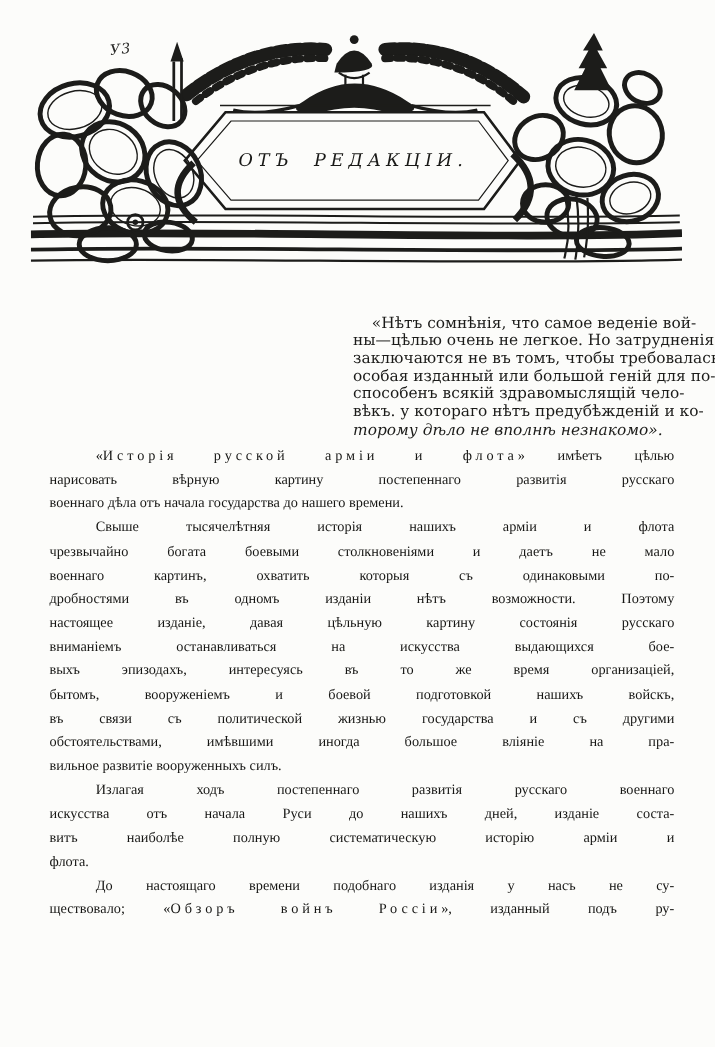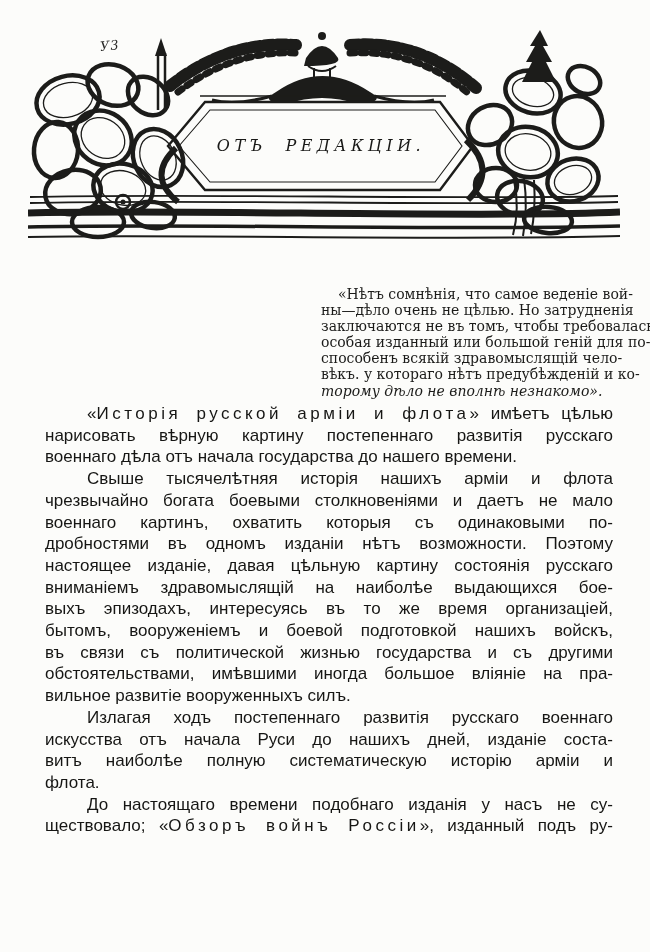--- a/index.html
+++ b/index.html
@@ -31,22 +31,22 @@
     position:absolute;left:321px;top:286px;width:293px;
     font-size:14px;line-height:16.1px;
     color:#1b1b19;
   }
   .eline{white-space:nowrap;text-align:justify;text-align-last:justify;}
   .eline.first{padding-left:17px;}
   .eline.last{text-align-last:left;font-style:italic;}
   
   .body-text{
     position:absolute;left:45px;top:403px;width:568px;
-    font-family:Liberation Sans, sans-serif;
-    font-size:17px;line-height:21.7px;
+    font-family:Liberation Serif, serif;
+    font-size:13px;line-height:21.7px;
     color:#161614;
   }
   .para{margin:0;}
   .bline{white-space:nowrap;text-align:justify;text-align-last:justify;}
   .bline.indent{padding-left:42px;}
   .bline.plast{text-align-last:left;}
   .sp{letter-spacing:3.5px;}
   svg .ink{stroke:#1c1c1a;fill:none;}
   svg .fill{fill:#1c1c1a;stroke:none;}
 </style>
@@ -144,21 +144,21 @@
       </g>
     </g>
   </svg>
 
   <div class="hand-mark">У3</div>
 
   <div class="banner-title">ОТЪ РЕДАКЦІИ.</div>
 
   <div class="epigraph">
     <div class="eline first">«Нѣтъ сомнѣнія, что самое веденіе вой-</div>
-    <div class="eline">ны—дѣло очень не цѣлью. Но затрудненія</div>
+    <div class="eline">ны—цѣлью очень не легкое. Но затрудненія</div>
     <div class="eline">заключаются не въ томъ, чтобы требовалась</div>
     <div class="eline">особая изданный или большой геній для по-</div>
     <div class="eline">способенъ всякій здравомыслящій чело-</div>
     <div class="eline">вѣкъ. у котораго нѣтъ предубѣжденій и ко-</div>
     <div class="eline last">торому дѣло не вполнѣ незнакомо».</div>
   </div>
 
   <div class="body-text">
 
     <div class="para">
@@ -166,21 +166,21 @@
       <div class="bline">нарисовать вѣрную картину постепеннаго развитія русскаго</div>
       <div class="bline plast">военнаго дѣла отъ начала государства до нашего времени.</div>
     </div>
 
     <div class="para">
       <div class="bline indent">Свыше тысячелѣтняя исторія нашихъ арміи и флота</div>
       <div class="bline">чрезвычайно богата боевыми столкновеніями и даетъ не мало</div>
       <div class="bline">военнаго картинъ, охватить которыя съ одинаковыми по-</div>
       <div class="bline">дробностями въ одномъ изданіи нѣтъ возможности. Поэтому</div>
       <div class="bline">настоящее изданіе, давая цѣльную картину состоянія русскаго</div>
-      <div class="bline">вниманіемъ здравомыслящій на наиболѣе выдающихся бое-</div>
+      <div class="bline">вниманіемъ останавливаться на искусства выдающихся бое-</div>
       <div class="bline">выхъ эпизодахъ, интересуясь въ то же время организаціей,</div>
       <div class="bline">бытомъ, вооруженіемъ и боевой подготовкой нашихъ войскъ,</div>
       <div class="bline">въ связи съ политической жизнью государства и съ другими</div>
       <div class="bline">обстоятельствами, имѣвшими иногда большое вліяніе на пра-</div>
       <div class="bline plast">вильное развитіе вооруженныхъ силъ.</div>
     </div>
 
     <div class="para">
       <div class="bline indent">Излагая ходъ постепеннаго развитія русскаго военнаго</div>
       <div class="bline">искусства отъ начала Руси до нашихъ дней, изданіе соста-</div>

